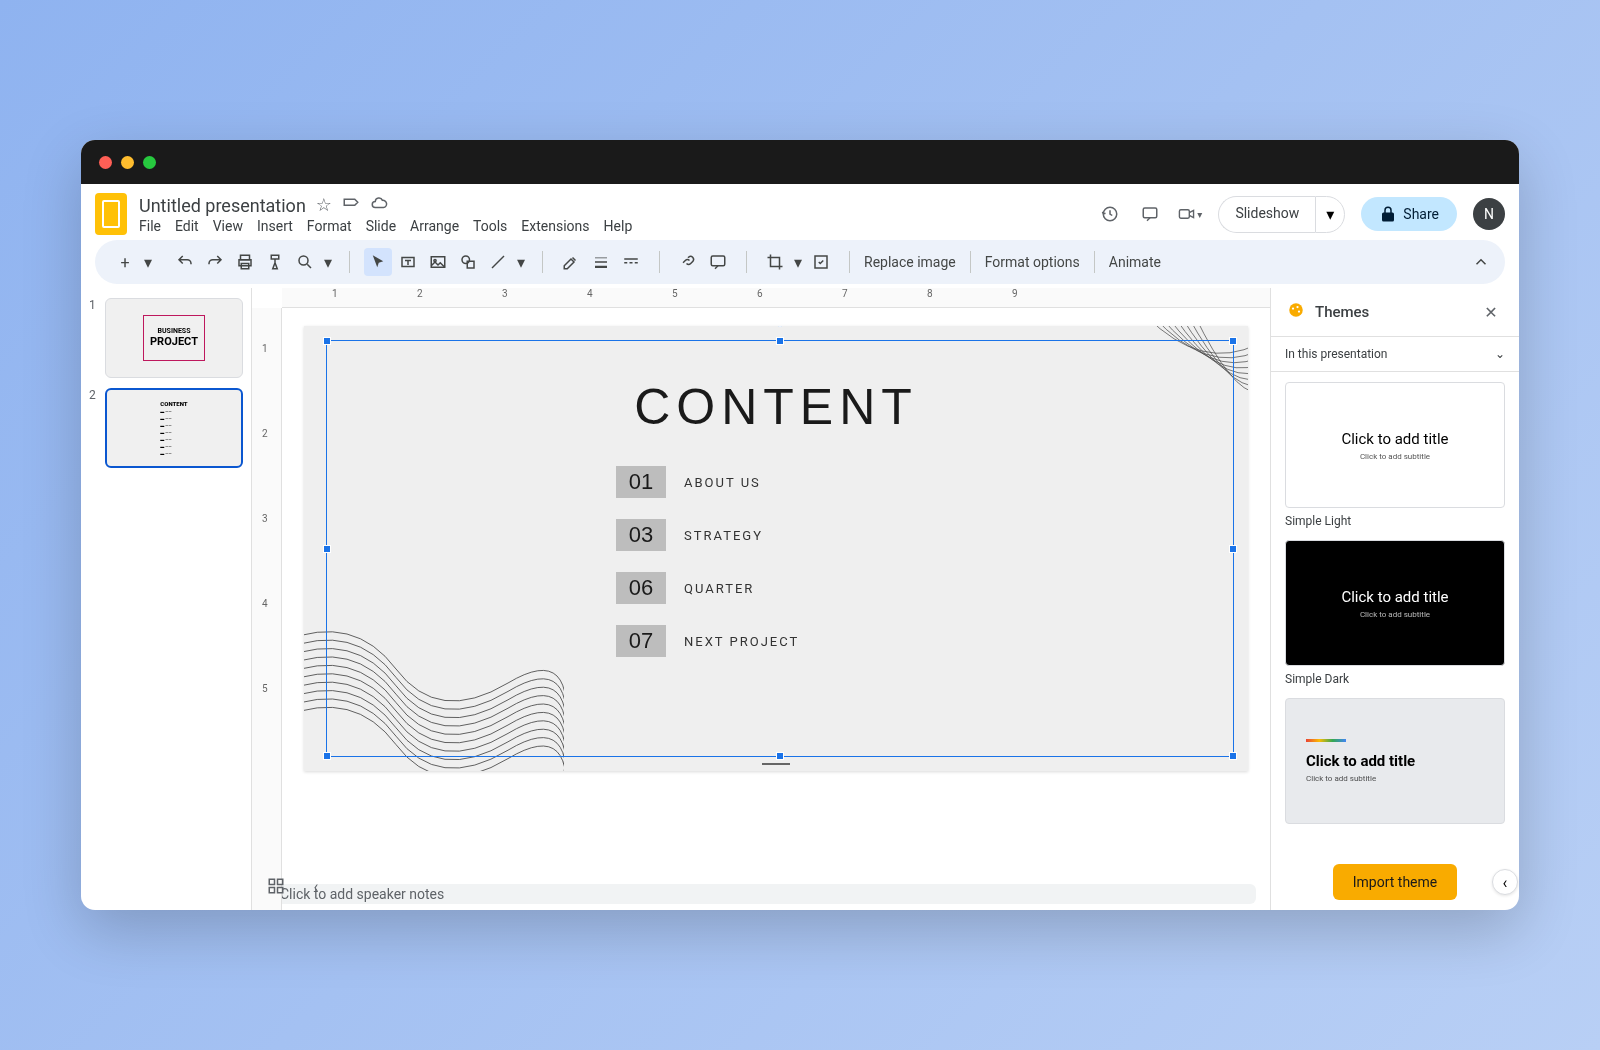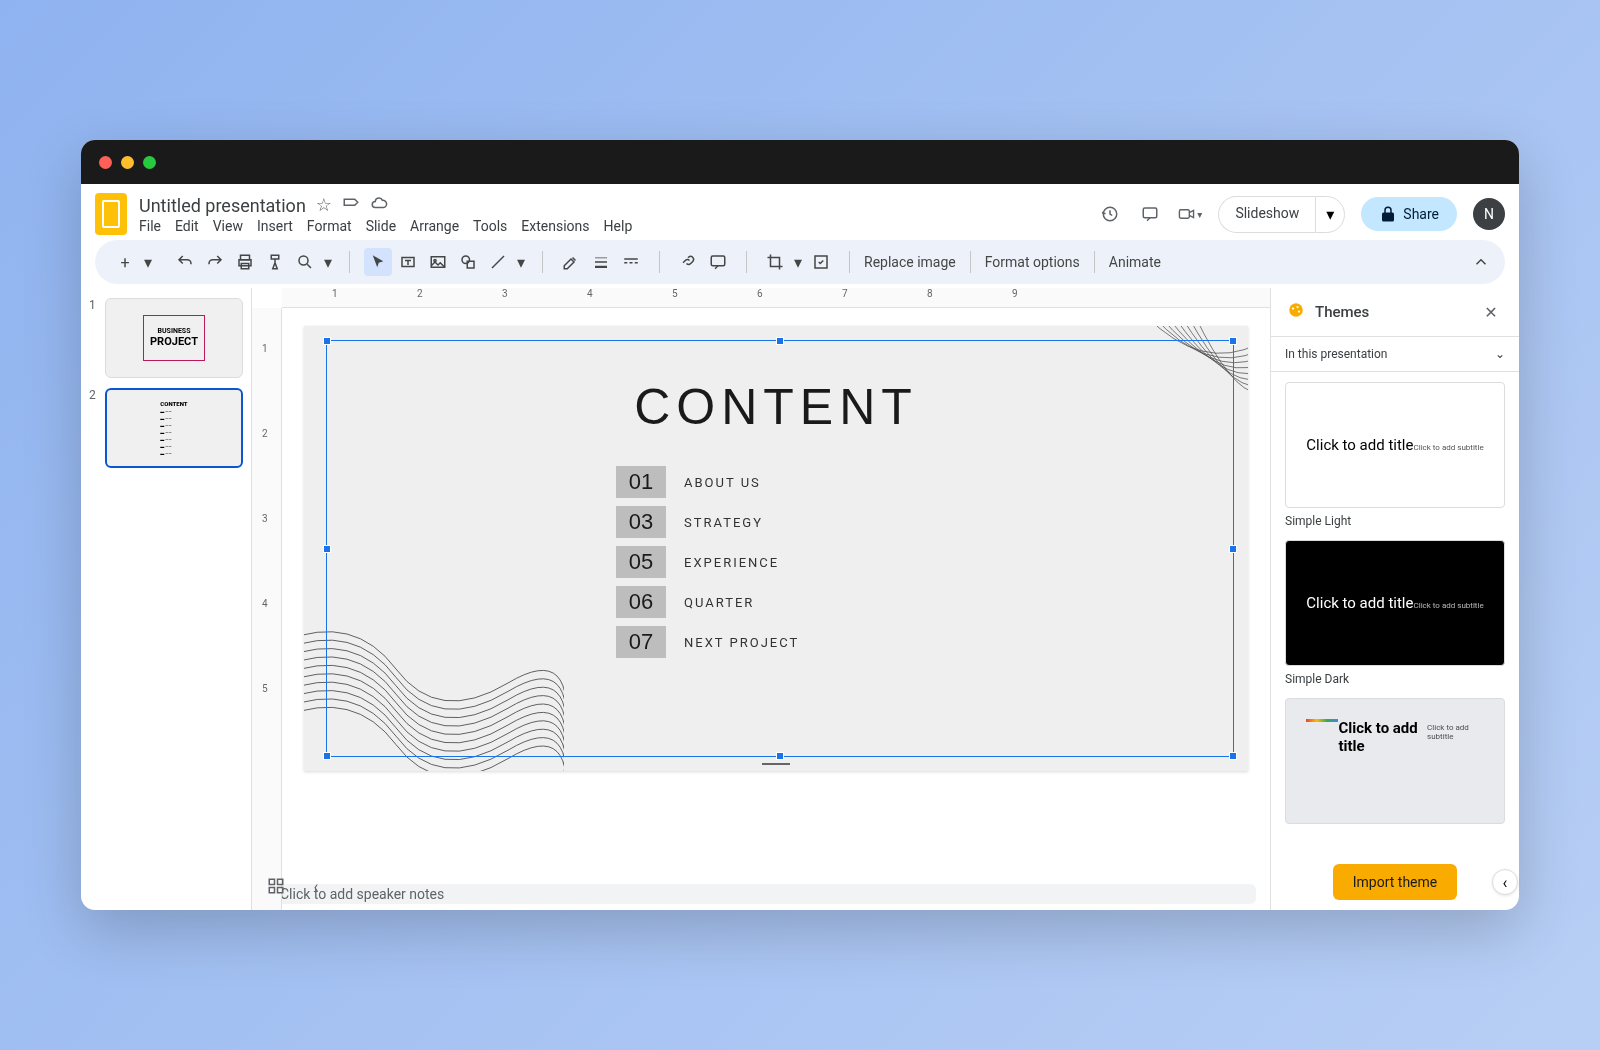--- a/index.html
+++ b/index.html
@@ -49,36 +49,36 @@
 .slide { width: 100%; height: 445px; background: #efefef; position: relative; overflow: hidden; box-shadow: 0 1px 3px rgba(0,0,0,0.15); }
 .selection-box { position: absolute; top: 14px; left: 22px; right: 14px; bottom: 14px; border: 1.5px solid #1a73e8; }
 .handle { position: absolute; width: 8px; height: 8px; background: #1a73e8; border: 1px solid #fff; }
 .handle.tl { top: -4px; left: -4px; } .handle.tr { top: -4px; right: -4px; }
 .handle.bl { bottom: -4px; left: -4px; } .handle.br { bottom: -4px; right: -4px; }
 .handle.tm { top: -4px; left: calc(50% - 4px); } .handle.bm { bottom: -4px; left: calc(50% - 4px); }
 .handle.ml { top: calc(50% - 4px); left: -4px; } .handle.mr { top: calc(50% - 4px); right: -4px; }
 .handle.rot { top: -20px; left: calc(50% - 3px); width: 6px; height: 6px; border-radius: 50%; }
 
 .slide-title { font-family: Impact, 'Arial Black', sans-serif; font-size: 50px; letter-spacing: 6px; text-align: center; color: #1a1a1a; margin-top: 52px; }
-.toc { display: flex; flex-direction: column; gap: 8px; margin: 30px auto 0; width: 320px; }
+.toc { display: flex; flex-direction: column; gap: 21px; margin: 30px auto 0; width: 320px; }
 .toc-row { display: flex; align-items: center; gap: 18px; }
 .toc-num { background: #bdbdbd; width: 50px; text-align: center; font-family: Impact, sans-serif; font-size: 22px; padding: 3px 0; color: #1a1a1a; }
 .toc-label { font-size: 13px; letter-spacing: 2px; color: #333; }
 .wave-tr { position: absolute; top: -10px; right: -10px; width: 140px; height: 140px; }
 .wave-bl { position: absolute; bottom: -80px; left: -20px; width: 280px; height: 280px; }
 
 .notes { margin: 6px 14px; height: 20px; background: #f1f3f4; border-radius: 6px; display: flex; align-items: center; padding: 0 14px; font-size: 14px; color: #5f6368; }
 
 .side-panel { width: 249px; border-left: 1px solid #e0e0e0; display: flex; flex-direction: column; }
 .side-header { padding: 12px 16px; display: flex; align-items: center; gap: 10px; border-bottom: 1px solid #e0e0e0; }
 .side-title { flex: 1; font-size: 15px; font-weight: 500; color: #3c4043; }
 .side-section { padding: 10px 14px; font-size: 12px; color: #3c4043; display: flex; justify-content: space-between; align-items: center; border-bottom: 1px solid #e0e0e0; }
 .themes-list { flex: 1; overflow-y: auto; padding: 10px 14px; }
 .theme-card { margin-bottom: 12px; }
-.theme-preview { height: 126px; border: 1px solid #dadce0; border-radius: 4px; display: flex; flex-direction: row; align-items: center; justify-content: center; }
+.theme-preview { height: 126px; border: 1px solid #dadce0; border-radius: 4px; display: flex; flex-direction: column; align-items: center; justify-content: center; }
 .theme-preview.dark { background: #000; color: #fff; }
 .theme-preview.stream { background: #e8eaed; align-items: flex-start; padding: 20px; }
 .theme-label { font-size: 12px; color: #3c4043; margin-top: 6px; }
 .import-wrap { padding: 10px; display: flex; justify-content: center; }
 .import-btn { background: #f9ab00; border-radius: 6px; padding: 10px 20px; font-size: 14px; color: #1a1a1a; cursor: pointer; }
 
 .bottom-left { position: absolute; left: 12px; bottom: 12px; display: flex; gap: 16px; color: #5f6368; }
 
 svg { width: 18px; height: 18px; }
 .expand-circle { position: absolute; right: -10px; bottom: 10px; width: 26px; height: 26px; background: #fff; border-radius: 50%; border: 1px solid #dadce0; display: flex; align-items: center; justify-content: center; box-shadow: 0 1px 3px rgba(0,0,0,0.1); }
@@ -357,24 +357,20 @@
           <div class="toc" id="toc-list">
               <div class="toc-row">
                 <div class="toc-num">01</div>
                 <div class="toc-label">ABOUT US</div>
               </div>
               <div class="toc-row">
                 <div class="toc-num">03</div>
                 <div class="toc-label">STRATEGY</div>
               </div>
               <div class="toc-row">
-                <div class="toc-num">05</div>
-                <div class="toc-label">EXPERIENCE</div>
-              </div>
-              <div class="toc-row">
                 <div class="toc-num">06</div>
                 <div class="toc-label">QUARTER</div>
               </div>
               <div class="toc-row">
                 <div class="toc-num">07</div>
                 <div class="toc-label">NEXT PROJECT</div>
               </div>
             </div>
           <div class="selection-box">
             <div class="handle tl"></div>

